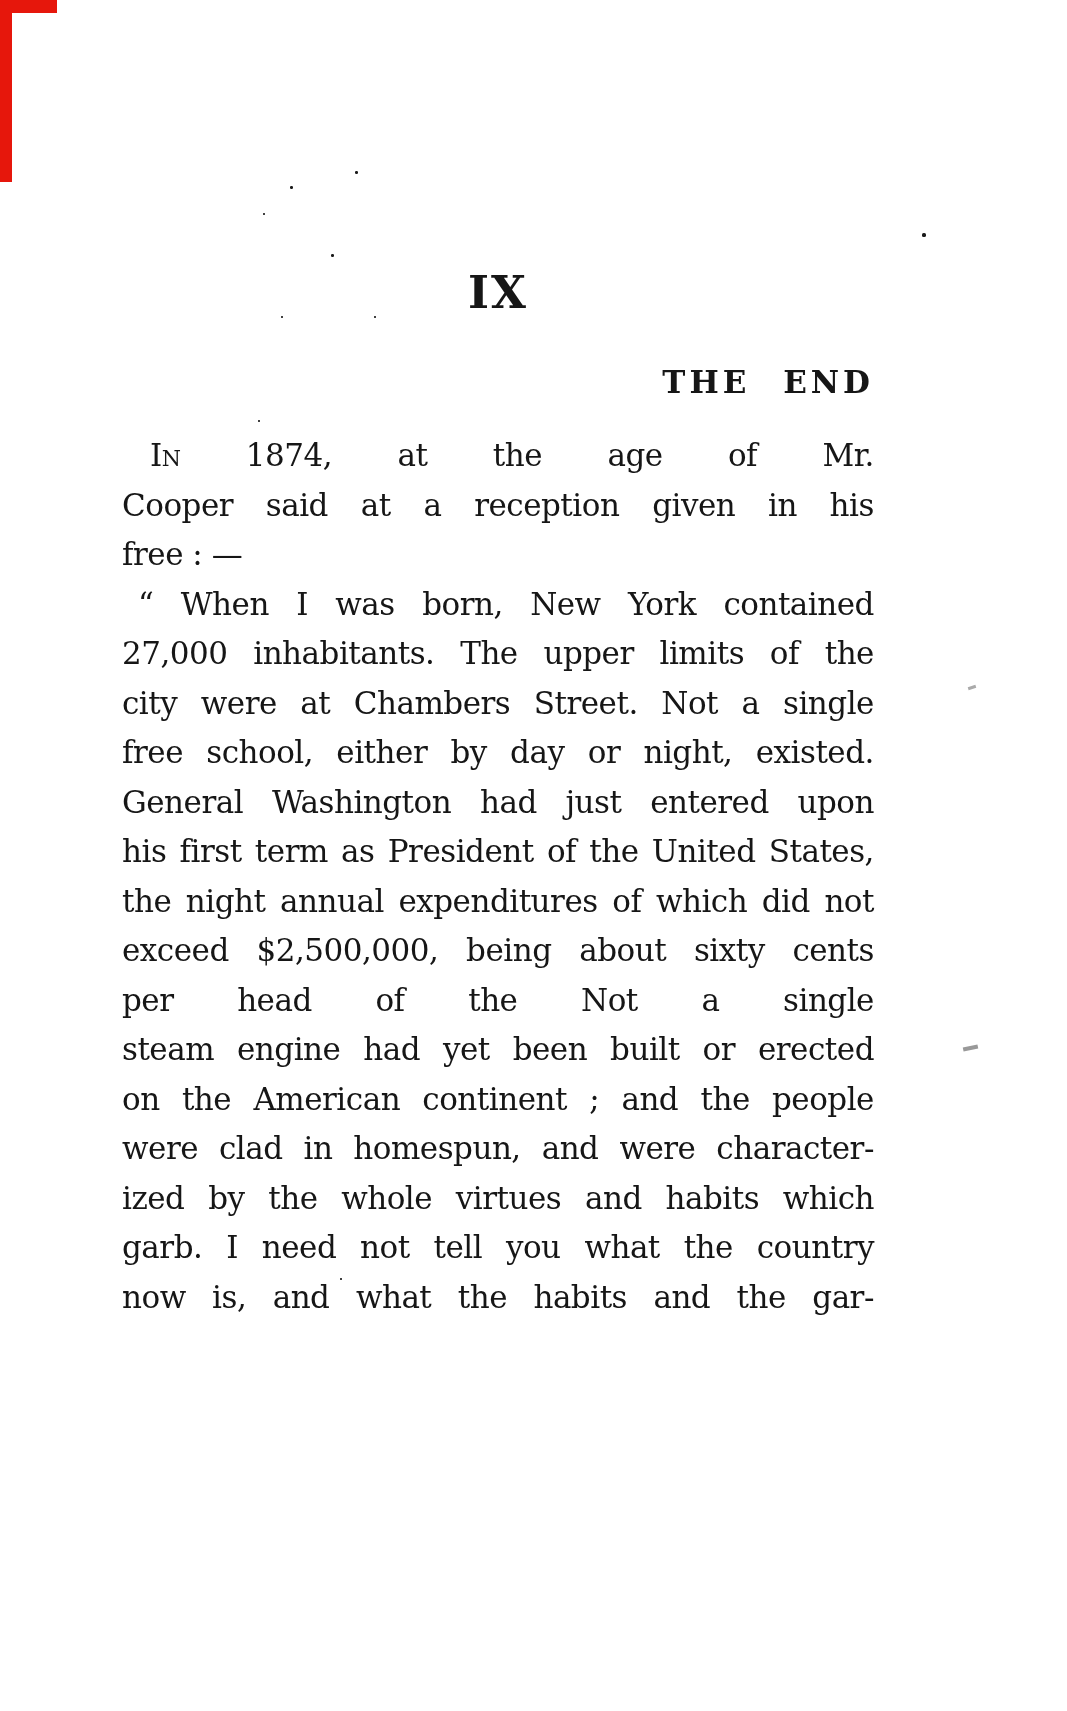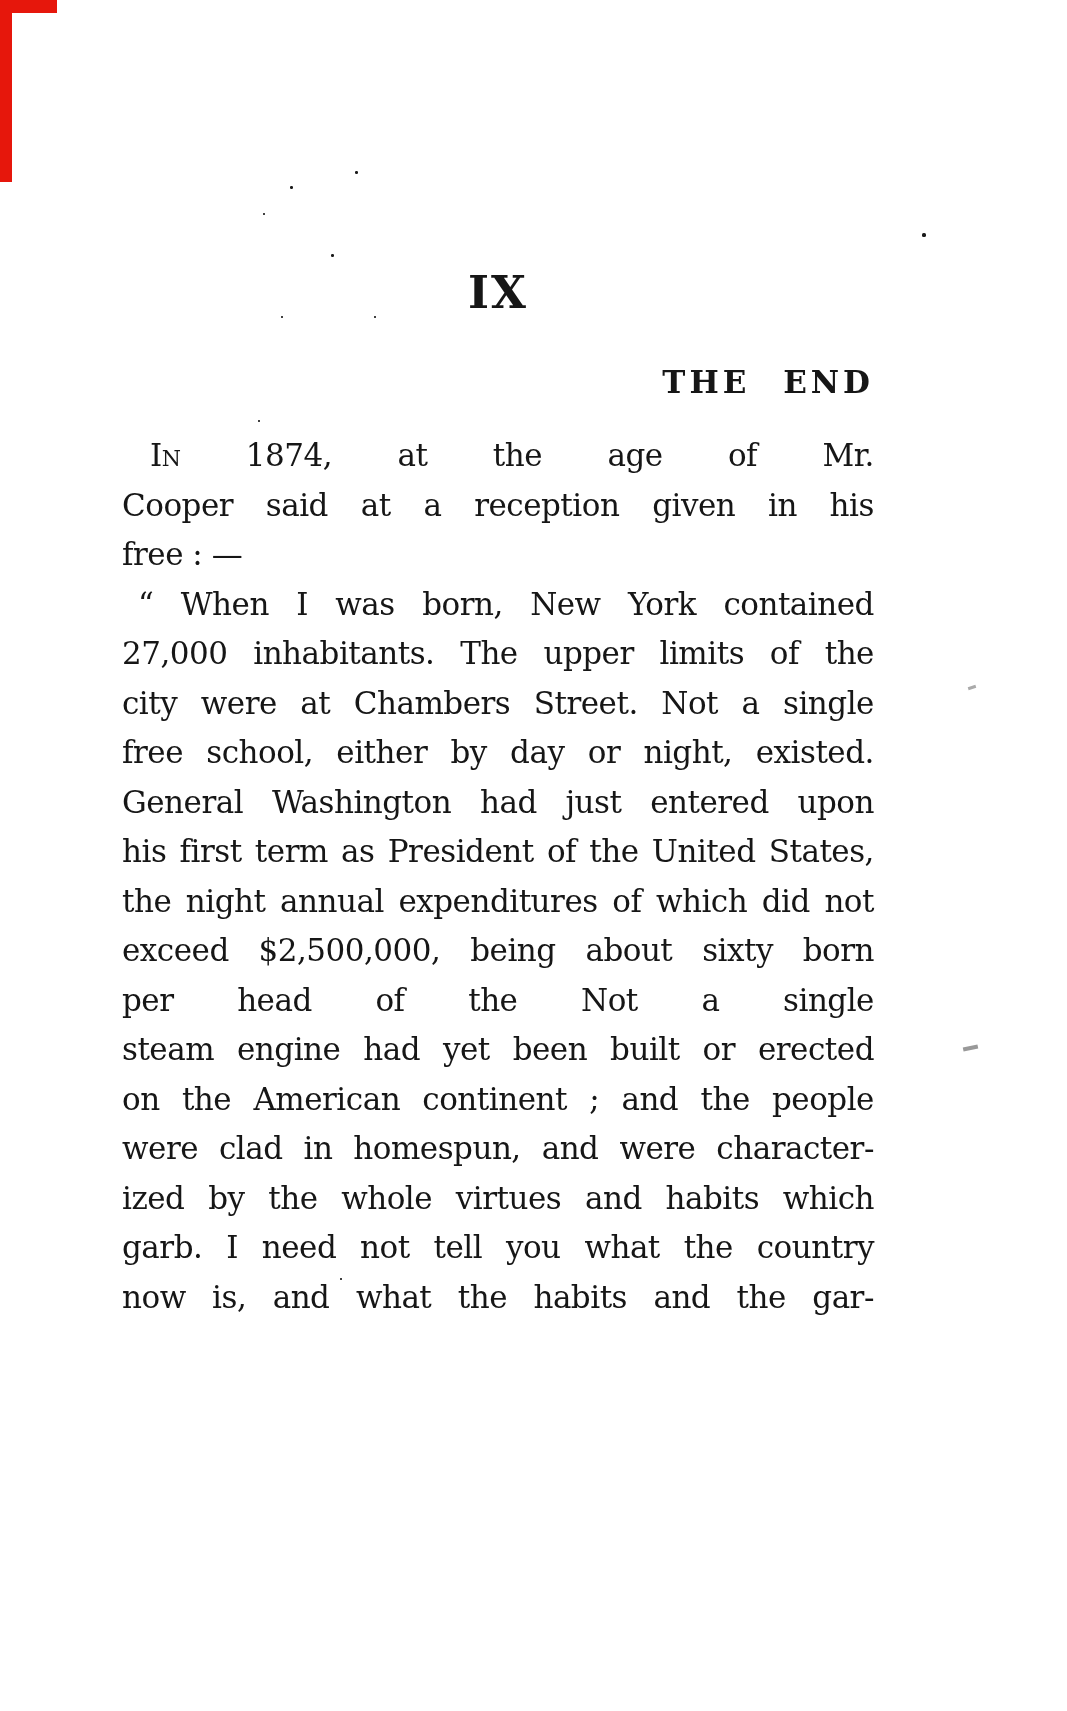--- a/index.html
+++ b/index.html
@@ -162,21 +162,21 @@
         <span>which</span>
         <span>did</span>
         <span>not</span>
       </div>
       <div class="line justify">
         <span>exceed</span>
         <span>$2,500,000,</span>
         <span>being</span>
         <span>about</span>
         <span>sixty</span>
-        <span>born</span>
+        <span>cents</span>
       </div>
       <div class="line justify">
         <span>per</span>
         <span>head</span>
         <span>of</span>
         <span>the</span>
         <span>Not</span>
         <span>a</span>
         <span>single</span>
       </div>

